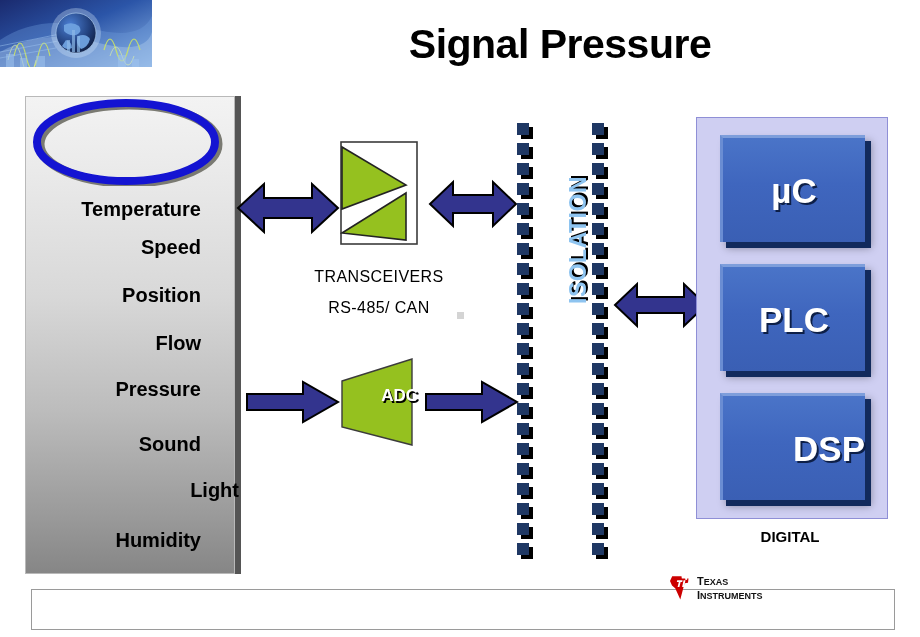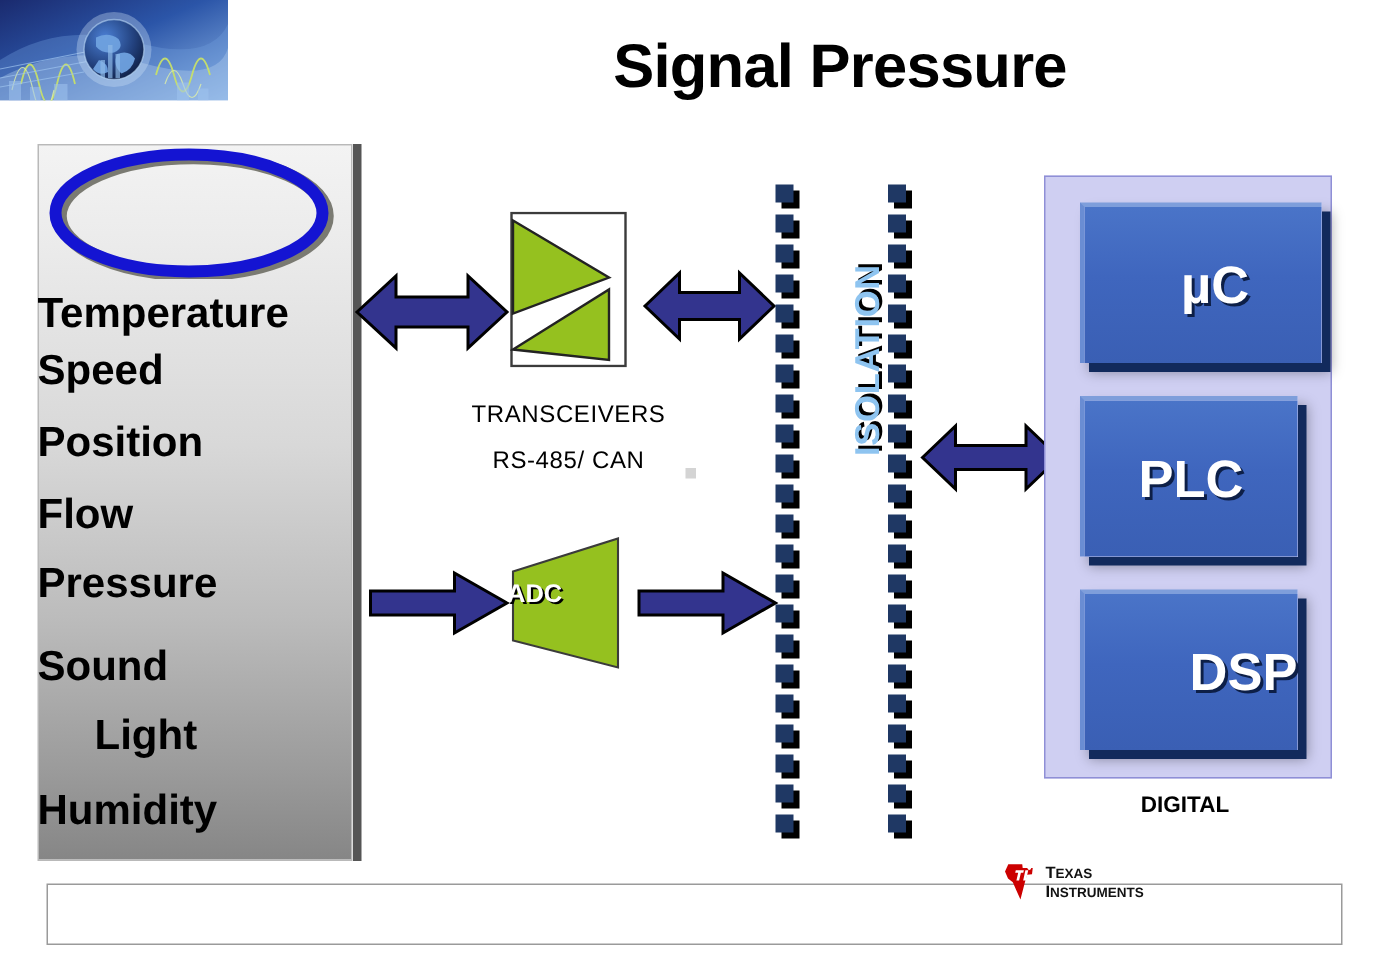--- a/index.html
+++ b/index.html
@@ -32,22 +32,22 @@
   #ellipse-wrap{
     left:30px;top:98px;width:194px;height:88px;
   }
   #ellipse-wrap svg{display:block;}
   #ellipse-label{
     left:30px;top:110px;width:194px;height:64px;
     text-align:center;color:#000;font-weight:bold;font-size:24px;
     line-height:28px;
   }
   .rw-item{
-    width:176px;text-align:left;color:#000;font-weight:bold;
-    font-size:28px;line-height:26px;left:25px;
+    width:176px;text-align:right;color:#000;font-weight:bold;
+    font-size:20px;line-height:26px;left:25px;
   }
 
   
   #xcvr-box{left:340px;top:141px;width:78px;height:104px;}
   #xcvr-box svg{display:block;}
   .blk-label{
     color:#000;font-weight:normal;text-align:center;white-space:nowrap;
   }
   #xcvr-label1{left:279px;top:268px;width:200px;font-size:16px;letter-spacing:.4px;}
   #xcvr-label2{left:279px;top:299px;width:200px;font-size:16px;letter-spacing:.4px;}
@@ -58,21 +58,21 @@
   #arrow-left-xcvr{left:236px;top:180px;width:104px;height:56px;}
   #arrow-right-xcvr{left:428px;top:178px;width:90px;height:52px;}
   #arrow-adc-in{left:245px;top:379px;width:95px;height:46px;}
   #arrow-adc-out{left:424px;top:379px;width:95px;height:46px;}
   #arrow-iso-out{left:613px;top:281px;width:95px;height:48px;}
 
   
   #adc-shape{left:338px;top:357px;width:80px;height:90px;}
   #adc-shape svg{display:block;}
   #adc-text{
-    left:338px;top:386px;width:80px;text-align:left;
+    left:338px;top:386px;width:80px;text-align:right;
     color:#ffffff;font-weight:bold;font-size:17px;
     text-shadow:1.5px 1.5px 0 #000000;
   }
 
   
   .iso-col{width:22px;}
   #iso-col-a{left:514px;top:123px;}
   #iso-col-b{left:589px;top:123px;}
   .iso-dash{
     position:relative;width:12px;height:12px;margin:0 0 8px 3px;
@@ -93,21 +93,21 @@
   }
   .dig-btn{
     width:142px;height:104px;
     background:linear-gradient(to bottom,#4a74c8 0%,#3f66be 45%,#3a5fb4 100%);
     border-top:3px solid #7e9edb;border-left:3px solid #6a8dd3;
     box-shadow:6px 6px 0 0 #122a5c, 6px 6px 8px 0 rgba(0,0,0,.35);
     color:#ffffff;font-weight:bold;
     display:flex;align-items:center;justify-content:center;
   }
   .dig-btn span{text-shadow:2px 2px 0 #0d1f47;font-size:35px;line-height:1;}
-  #dig-btn-uc{left:720px;top:135px;padding-left:16px;}
+  #dig-btn-uc{left:720px;top:135px;}
   #dig-btn-plc{left:720px;top:264px;}
   #dig-btn-dsp{left:720px;top:393px;justify-content:flex-end;}
   #digital-label{
     left:680px;top:527px;width:220px;text-align:center;
     color:#000;font-weight:bold;font-size:15px;line-height:20px;
   }
 
   
   #footer-bar{
     left:31px;top:589px;width:862px;height:39px;

